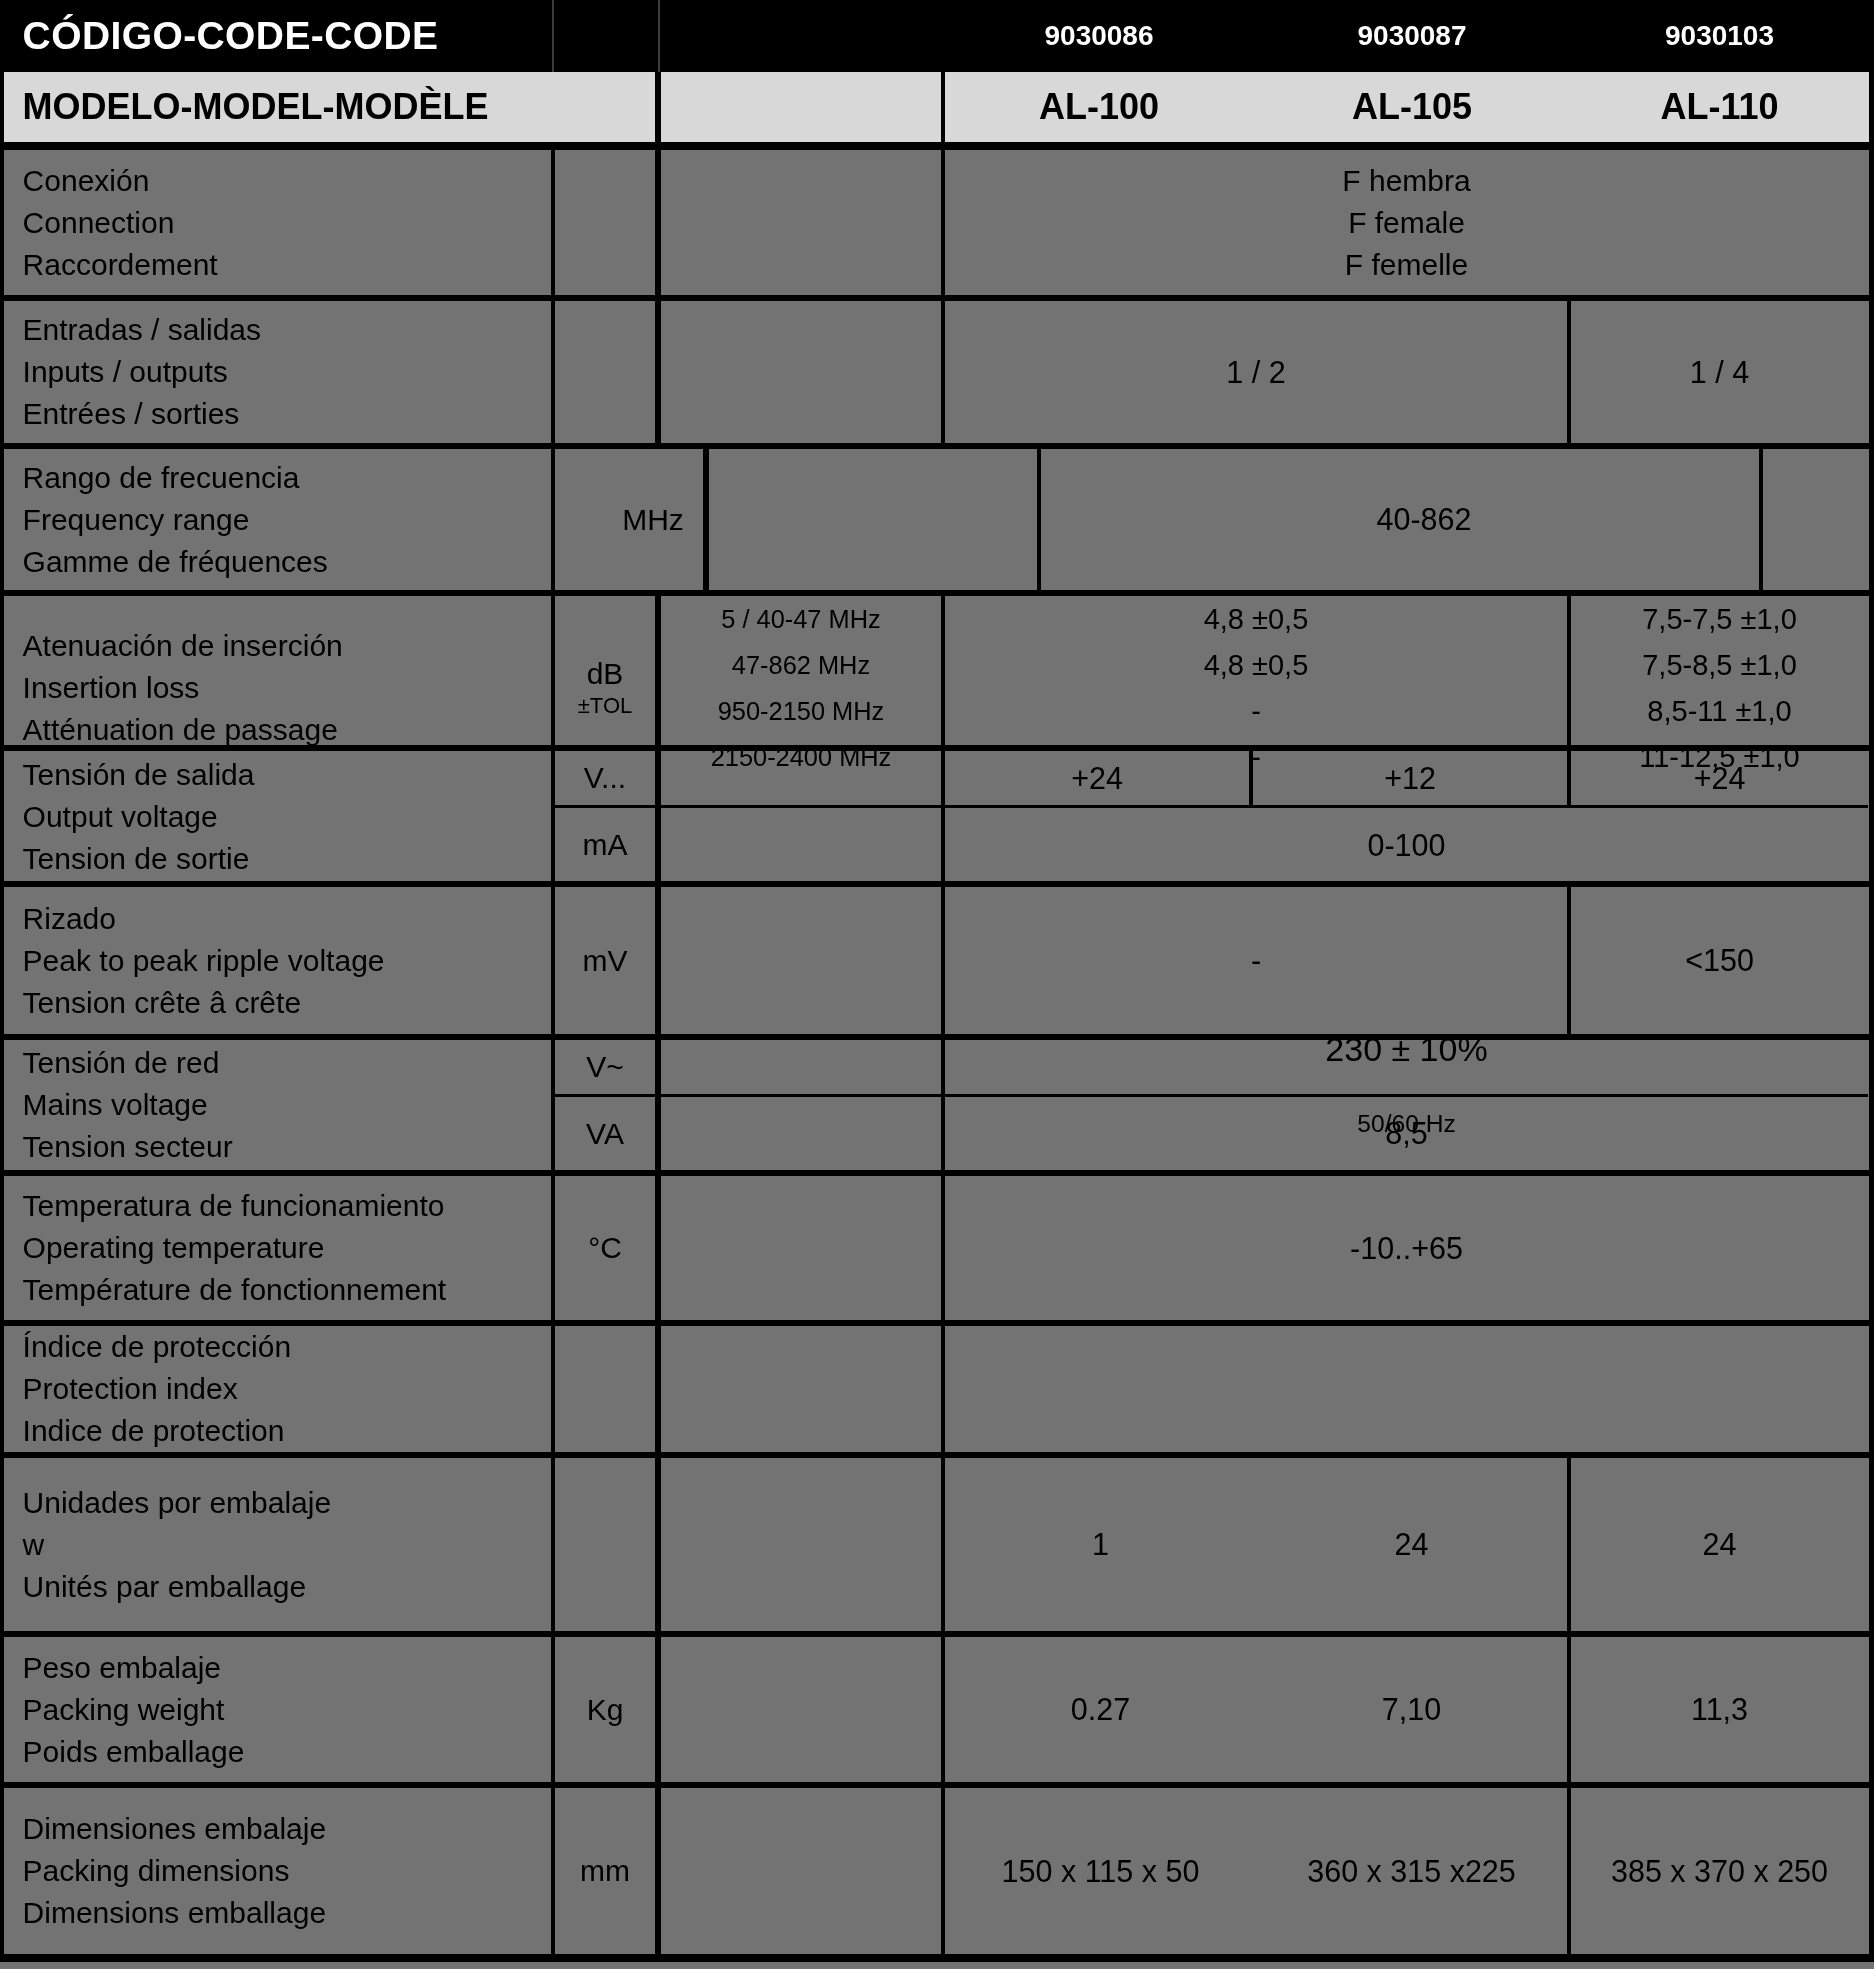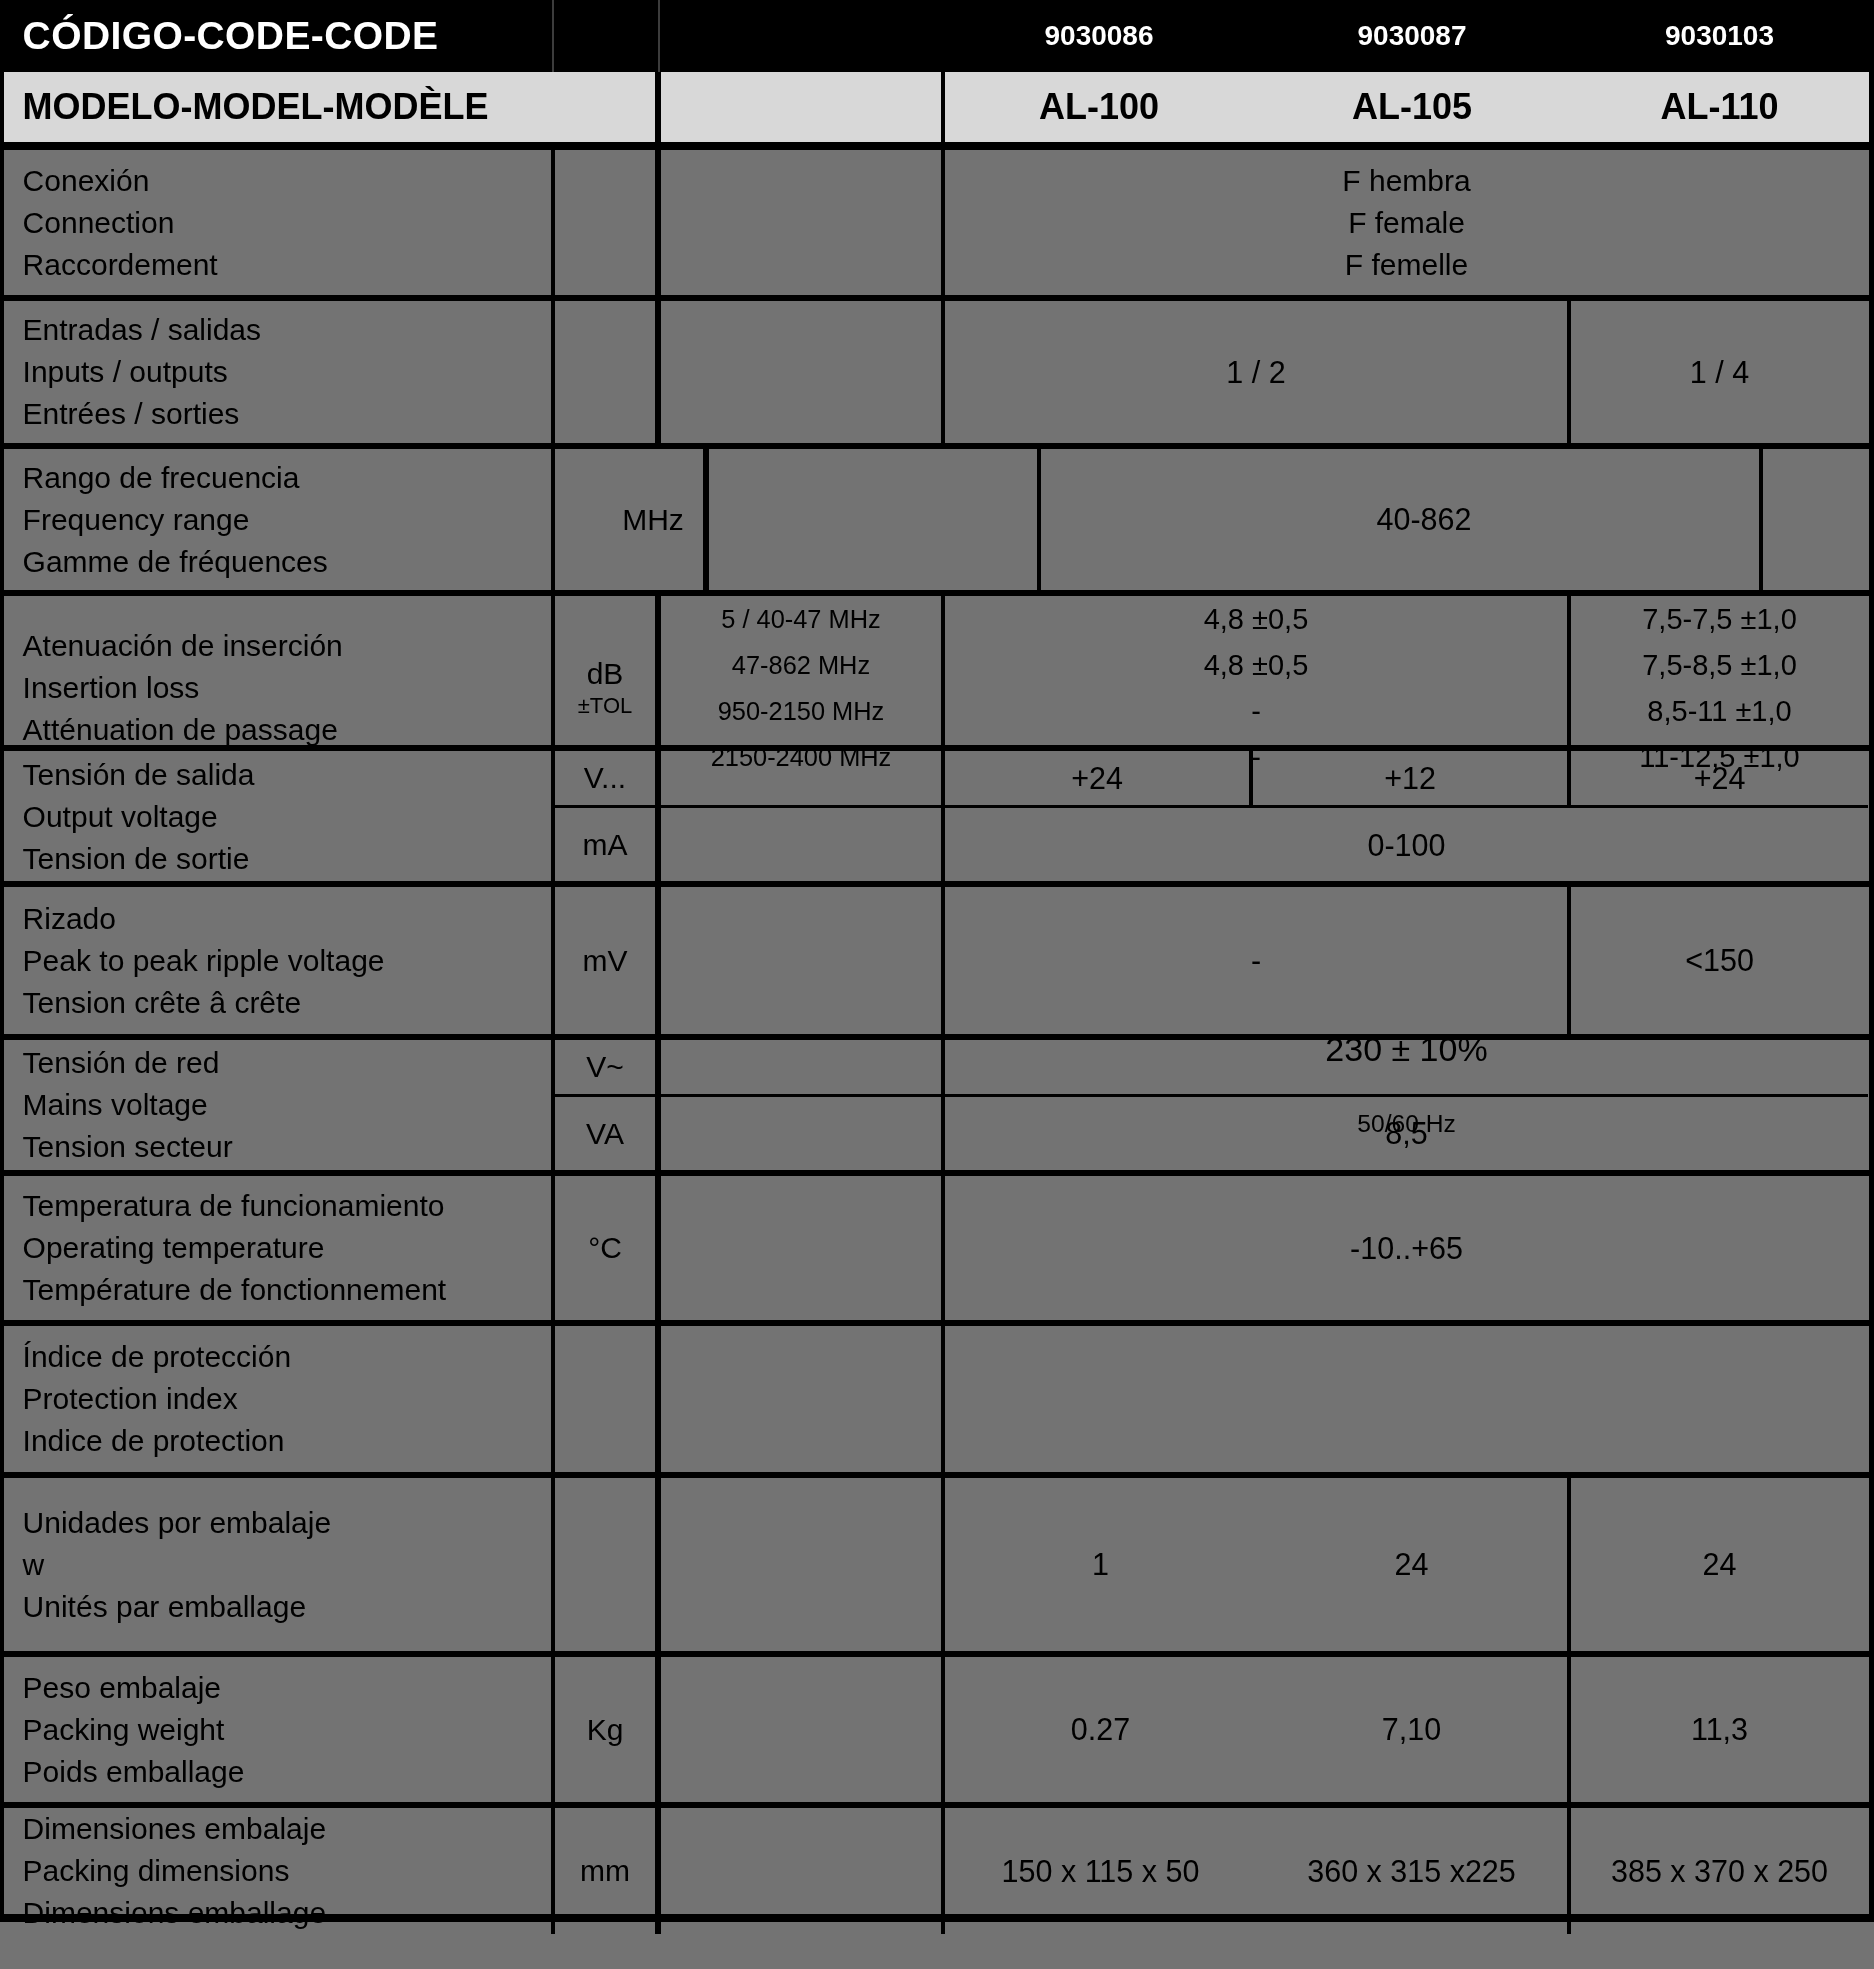--- a/index.html
+++ b/index.html
@@ -54,24 +54,24 @@
 
   
   .r-conexion{height:149px;}
   .r-entradas{height:148px;}
   .r-frecuencia{height:147px;gap:48px;}
   .r-atenuacion{height:155px;}
   .r-tsalida{height:136px;grid-template-rows:57px 74px;}
   .r-rizado{height:153px;}
   .r-tred{height:136px;grid-template-rows:57px 73px;}
   .r-temperatura{height:150px;}
-  .r-indice{height:152px;}
+  .r-indice{height:132px;}
   .r-unidades{height:179px;}
   .r-peso{height:151px;}
-  .r-dimensiones{height:120px;border-bottom:8.5px solid #000;}
+  .r-dimensiones{height:180px;border-bottom:8.5px solid #000;}
 
   .span45{grid-column:4/6;}
   .span46{grid-column:4/7;}
   .rowspan2{grid-row:1/3;}
 
   
   .inner-23{width:67.3%;display:flex;justify-content:center;}
   .halves{flex-direction:row;align-items:center;}
   .half{width:50%;display:flex;justify-content:center;}
 

